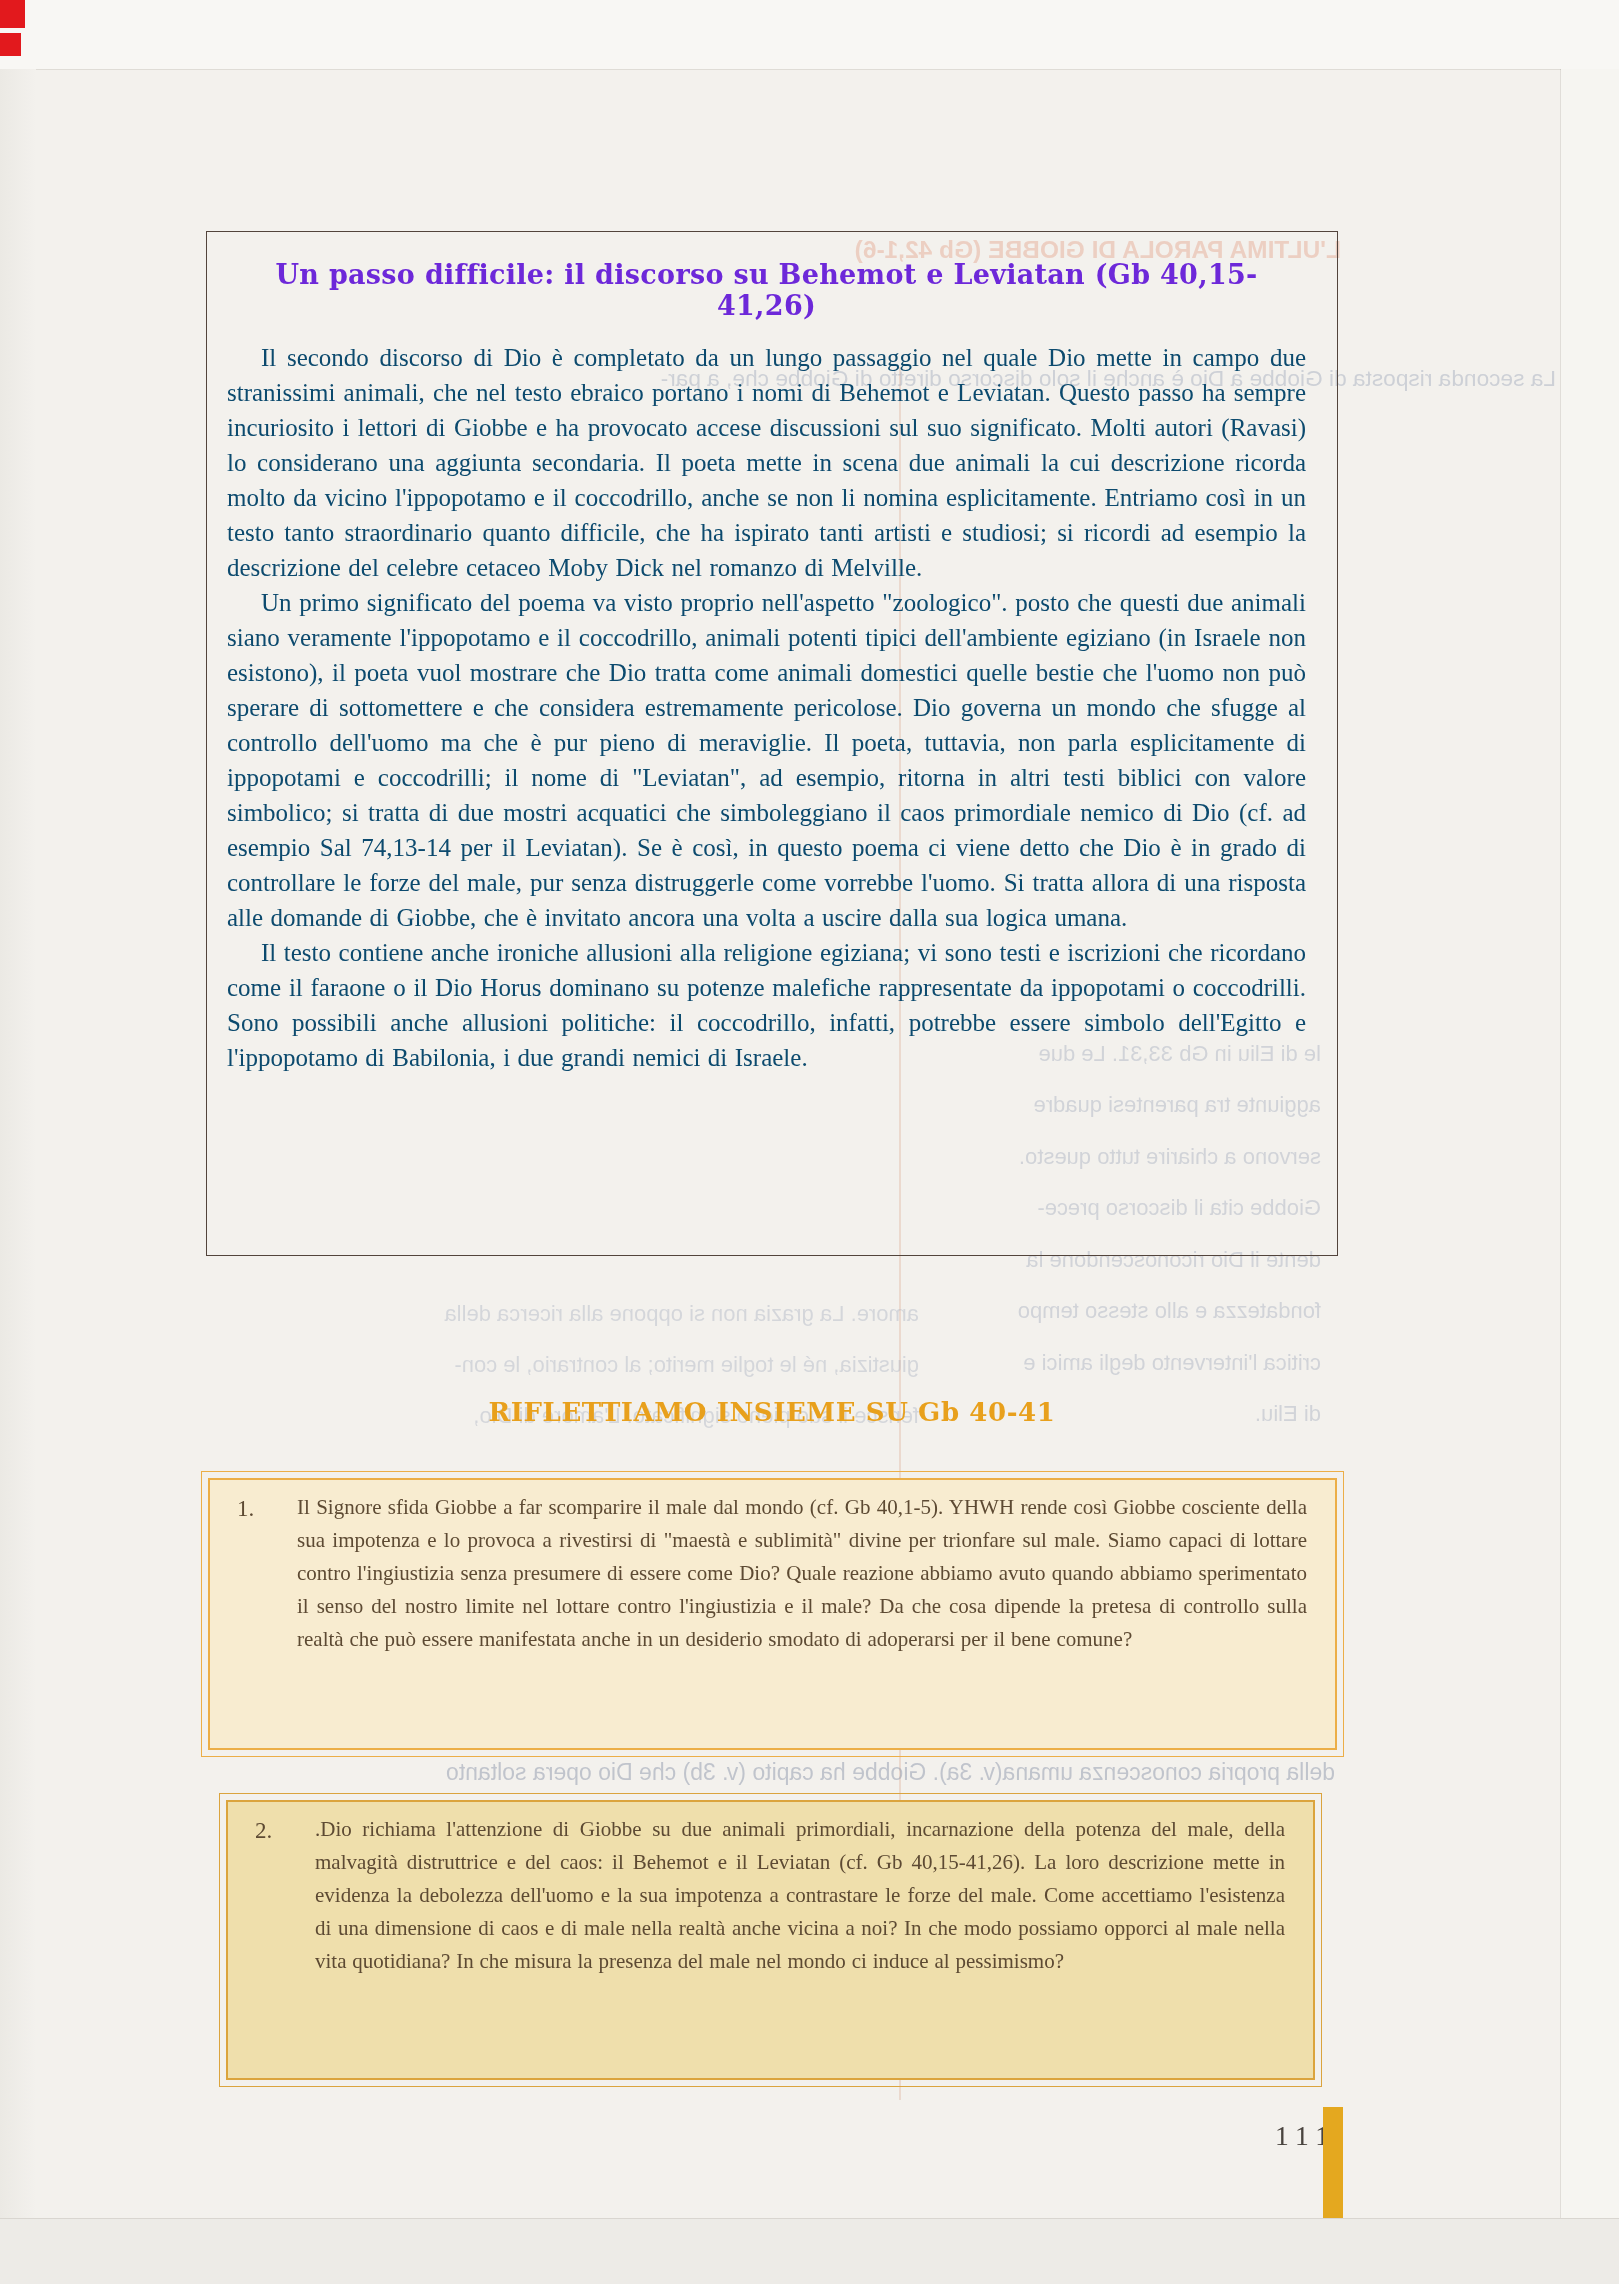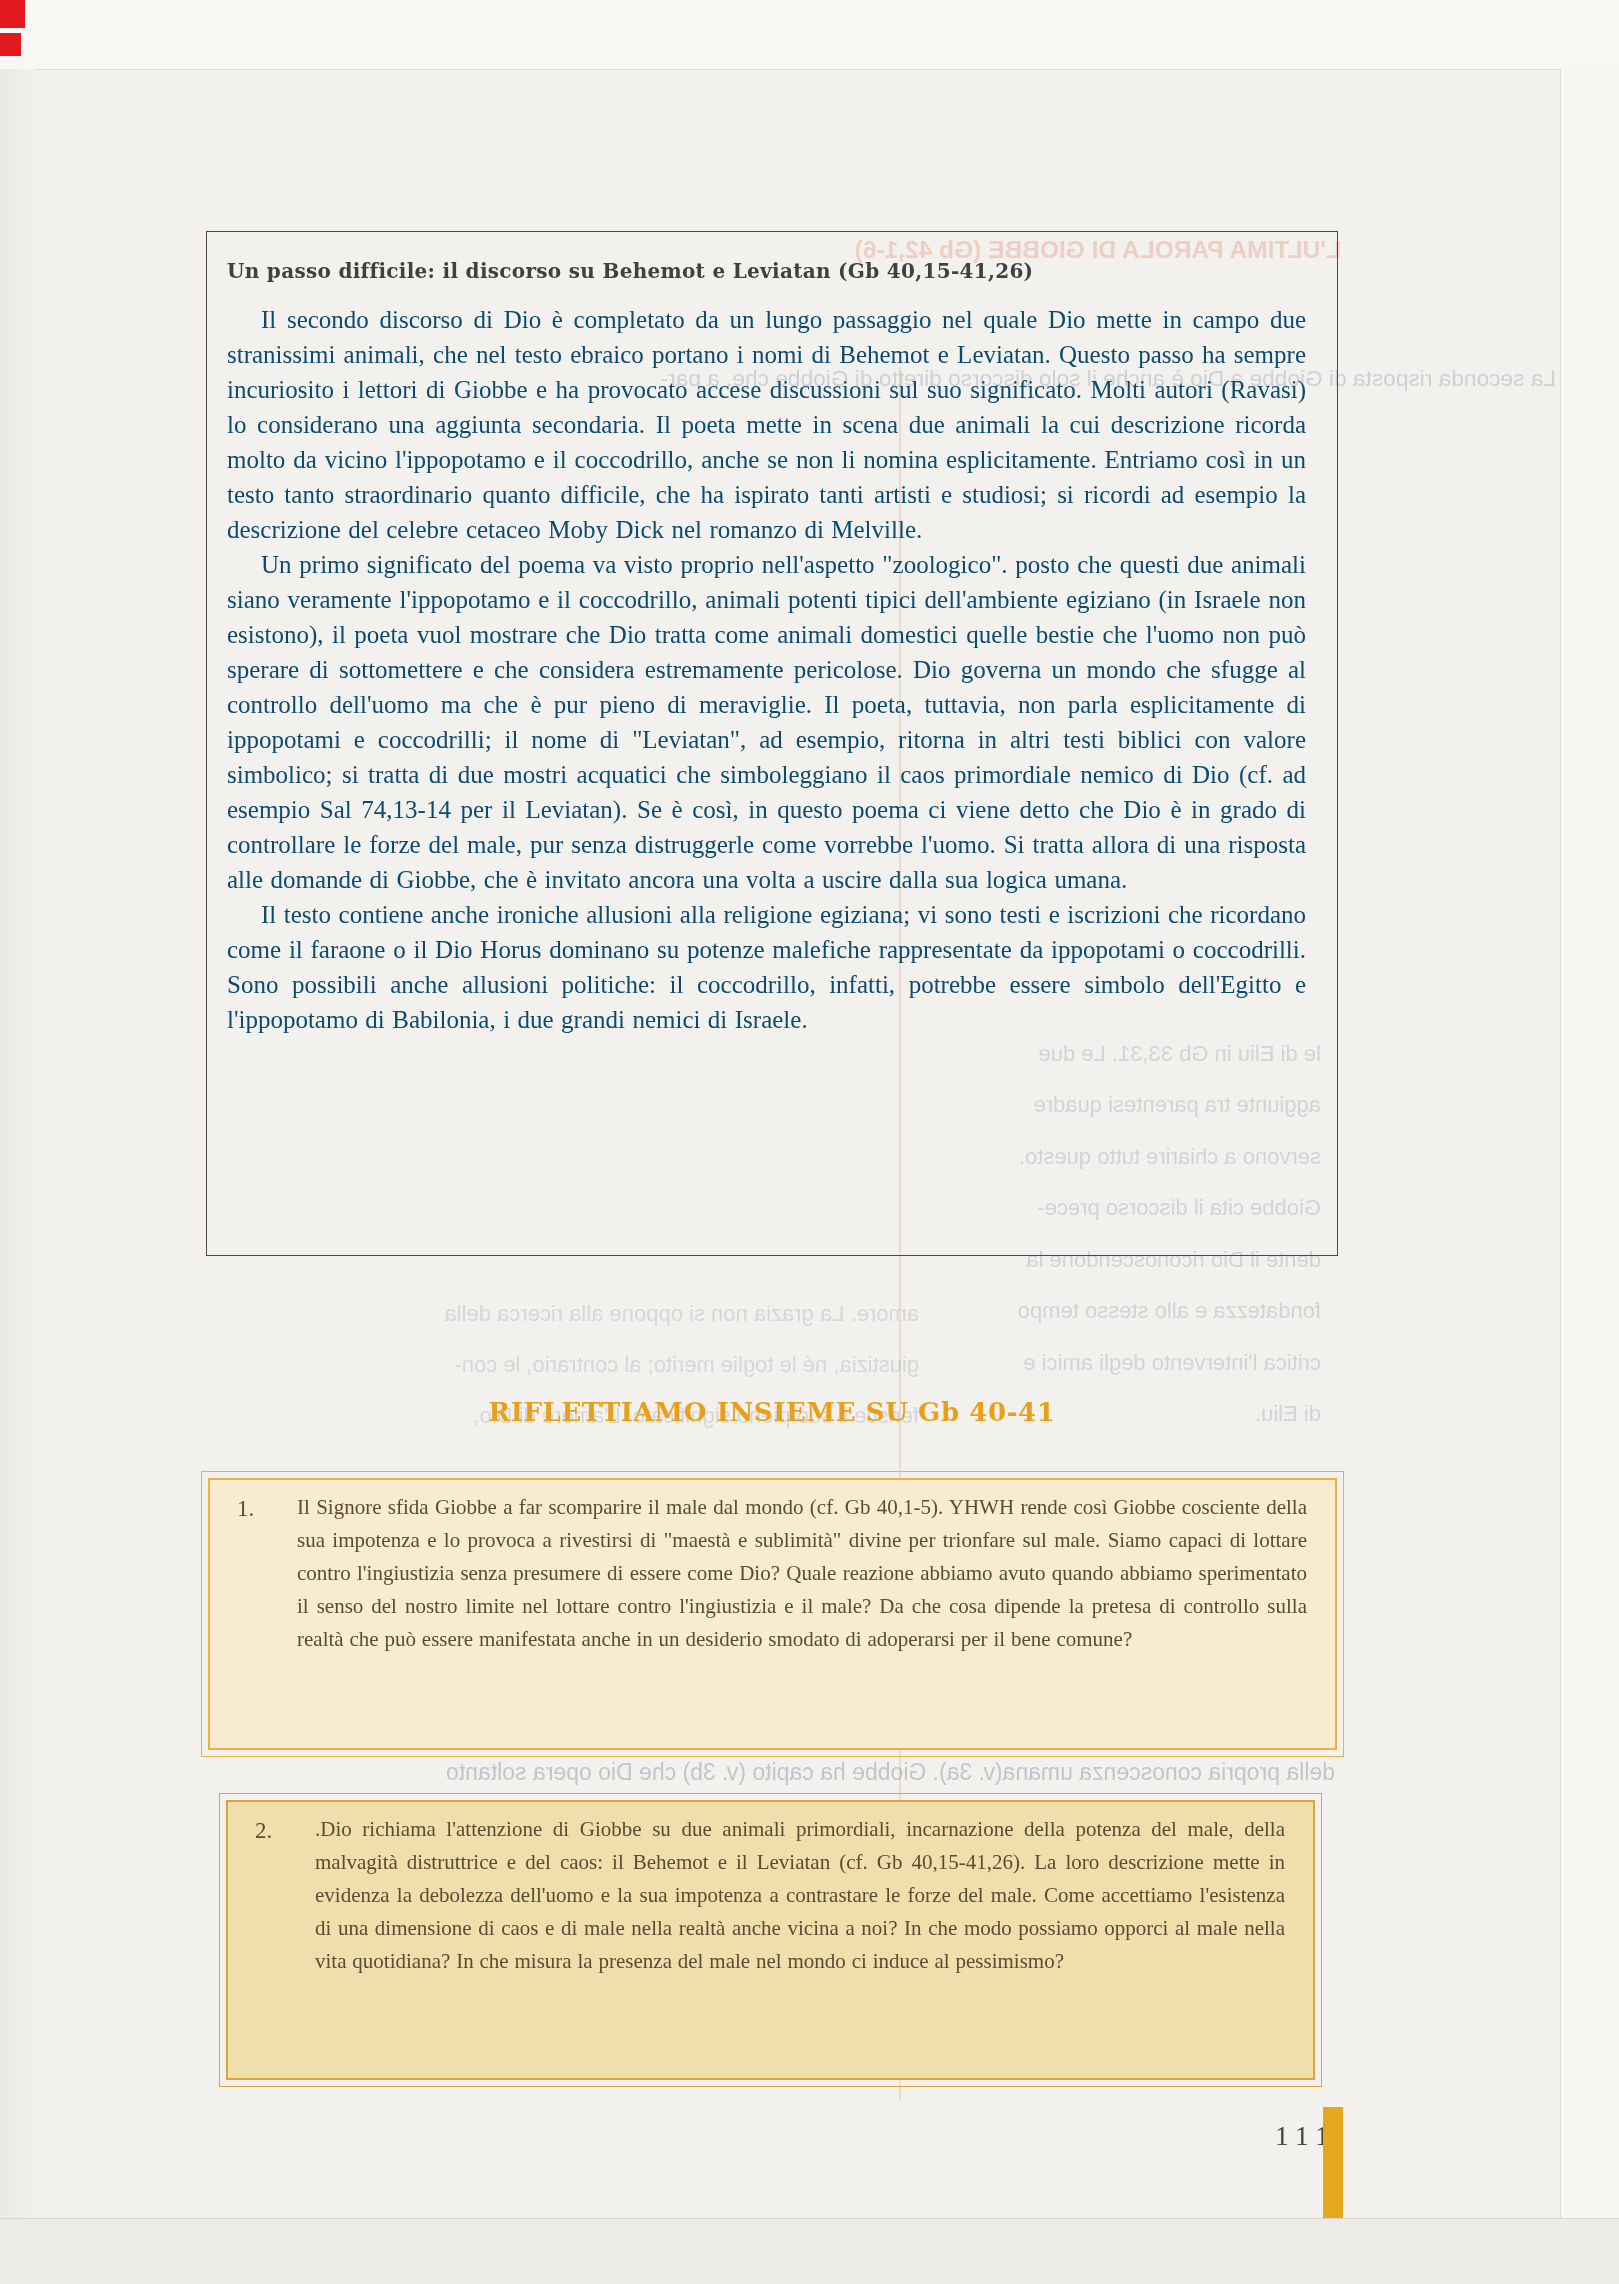--- a/index.html
+++ b/index.html
@@ -13,22 +13,22 @@
   .right-margin{position:absolute;left:1561px;top:69px;width:58px;height:2149px;background:#f6f5f1;}
   .page-right-edge{position:absolute;left:1560px;top:69px;width:1.2px;height:2149px;background:rgba(110,100,90,0.14);}
   .left-band{position:absolute;left:0;top:69px;width:36px;height:2149px;
              background:linear-gradient(to right,#ebe9e4,#f3f1ed);}
   
   .red-a{position:absolute;left:0;top:0;width:24.5px;height:28px;background:#e2191d;}
   .red-b{position:absolute;left:0;top:33px;width:21px;height:23px;background:#e2191d;}
   
   .main-box{position:absolute;left:206px;top:231px;width:1132px;height:1025px;box-sizing:border-box;
             border:1.8px solid #52443c;padding:12.2px 31px 0 20px;overflow:hidden;}
-  .main-box h1{margin:14.7px 0 19.6px;font-family:"DejaVu Serif",serif;font-weight:bold;
-               font-size:20px;color:#404040;letter-spacing:0.3px;}
+  .main-box h1{margin:14.7px 0 19.6px;text-align:center;font-family:"DejaVu Serif",serif;font-weight:bold;
+               font-size:27px;color:#6d28d9;letter-spacing:0.3px;}
   .main-box p{margin:0;text-align:justify;text-indent:34px;font-size:25px;line-height:35px;
               color:#0c4a6e;word-spacing:1.2px;}
   
   .reflect{position:absolute;left:206px;top:1397px;width:1132px;text-align:center;
            font-family:"DejaVu Serif",serif;font-weight:bold;font-size:26px;color:#e8a01c;letter-spacing:0.6px;}
   
   .qbox{position:absolute;box-sizing:border-box;background:#f8ecd0;border:2.4px solid #ecae47;
         outline:1.2px solid #ecae47;outline-offset:6.7px;padding:11px 28px 0 87px;overflow:hidden;}
   .qbox .qnum{position:absolute;left:27px;top:12.2px;font-size:23px;line-height:33px;color:#5d4a33;}
   .qbox .qtext{font-size:21px;line-height:33px;color:#5d4a33;text-align:justify;word-spacing:0.6px;}

